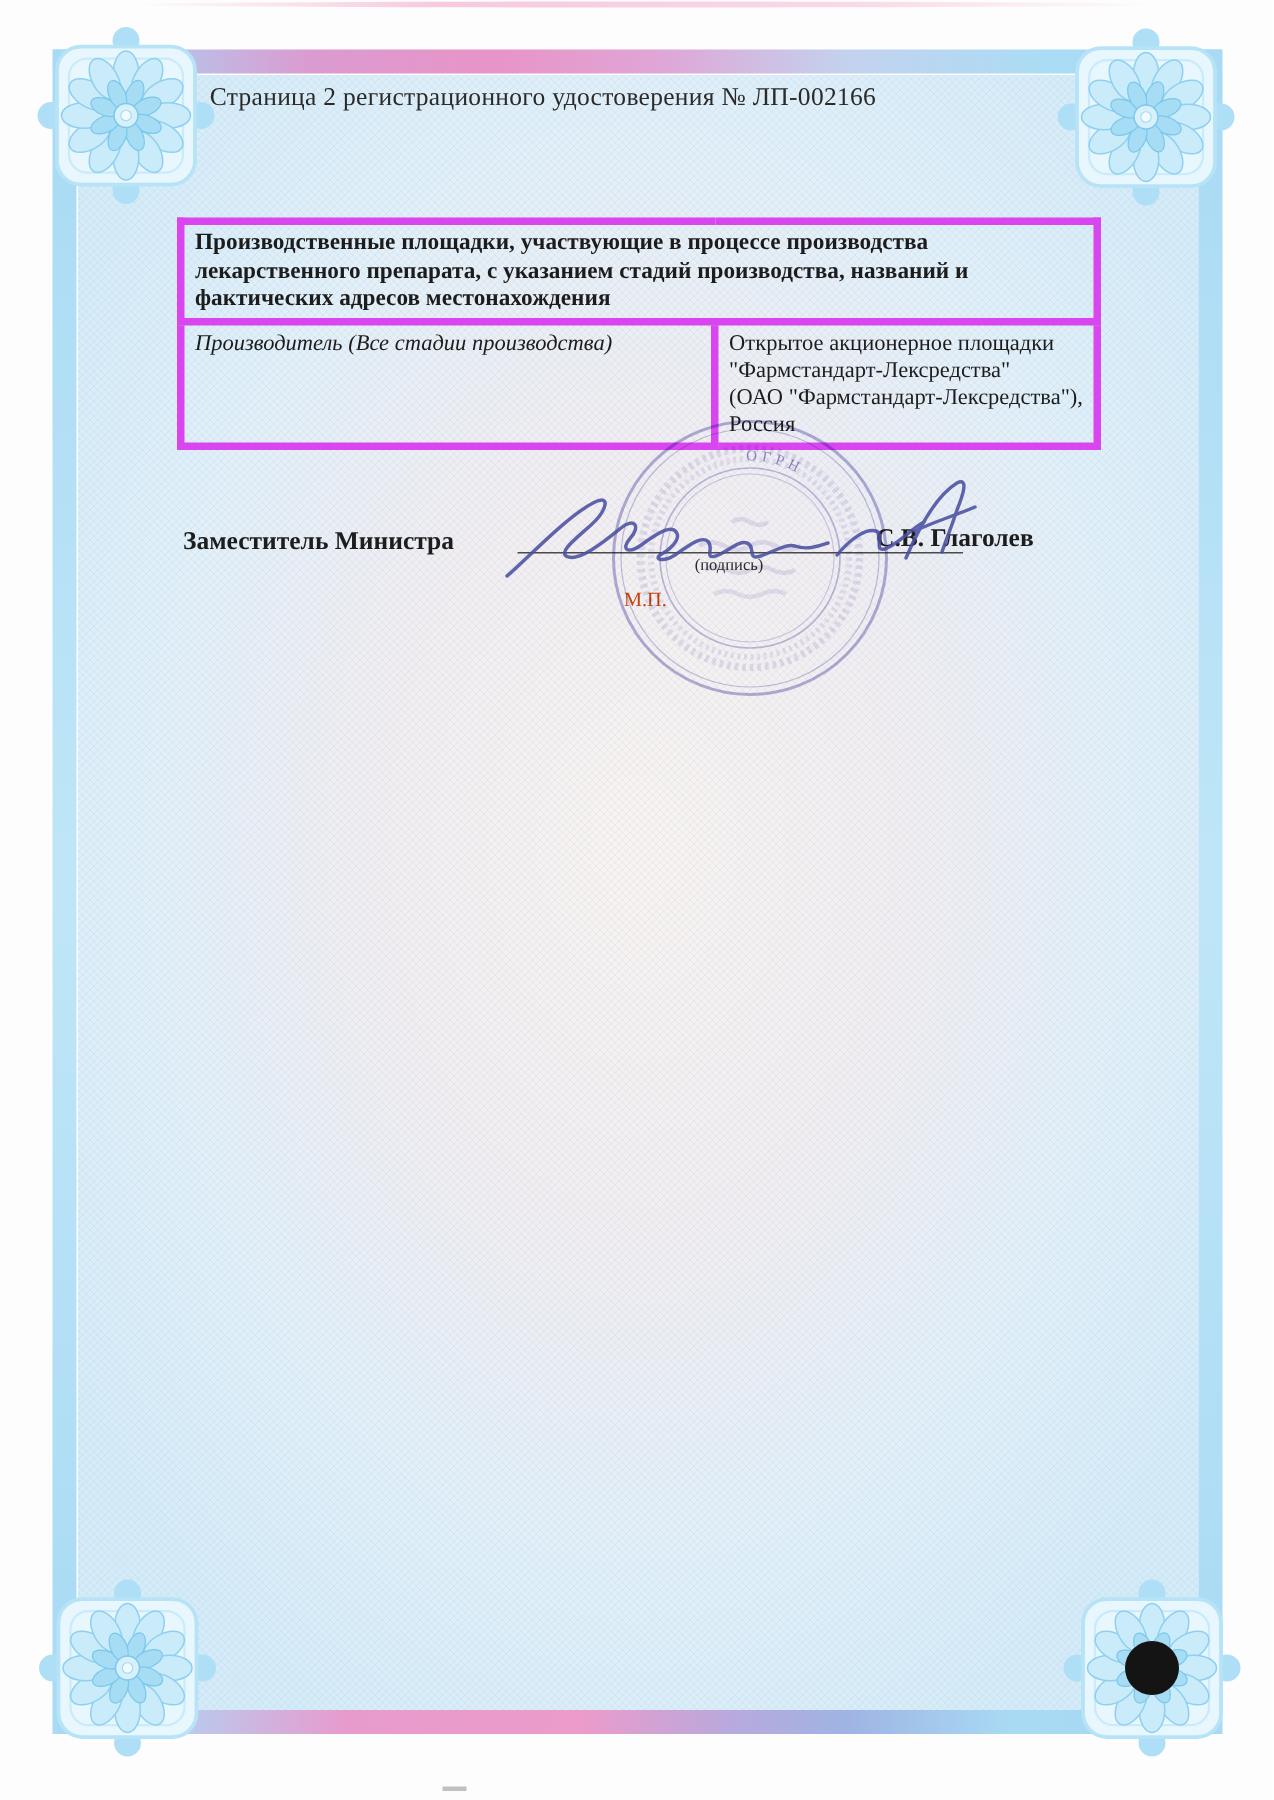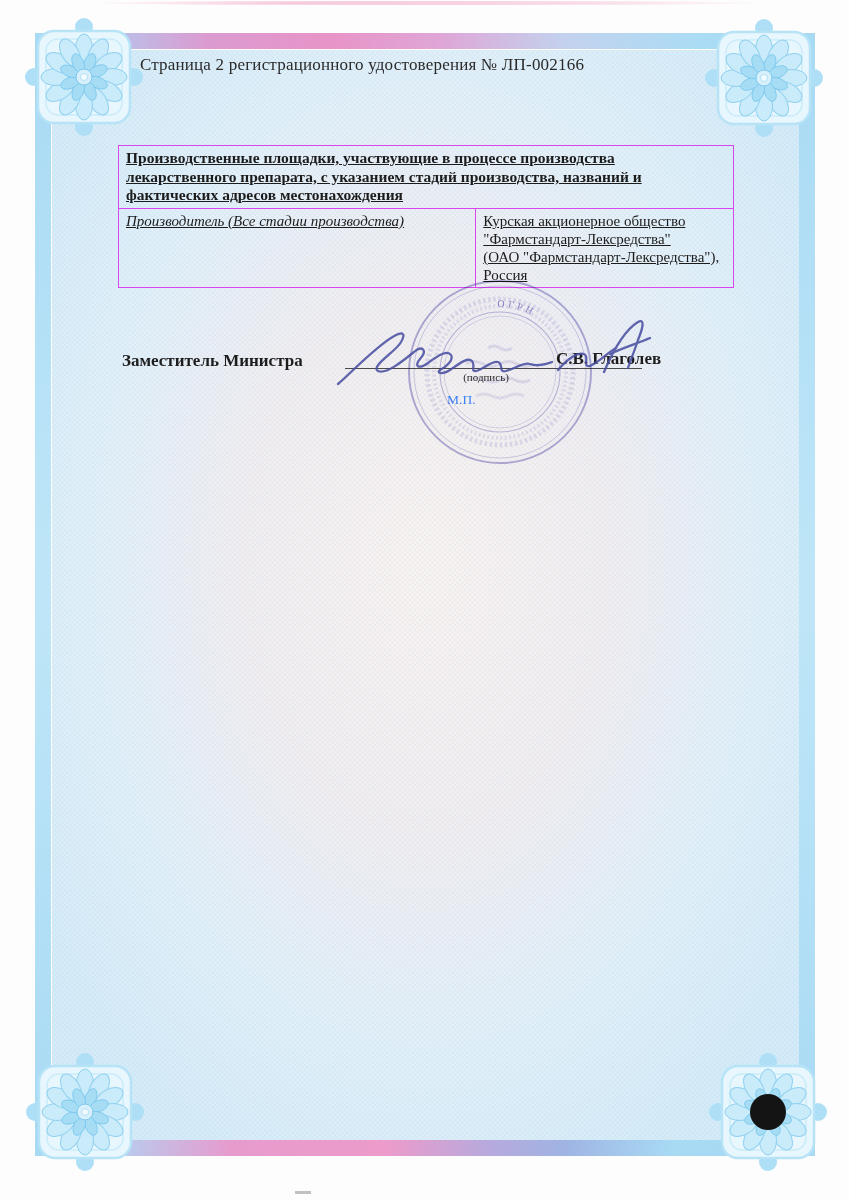--- a/index.html
+++ b/index.html
@@ -39,47 +39,47 @@
     text-align:center; font-size:17px; letter-spacing:.2px;
     color:#2a2a2a; z-index:3;
   }
 
   table.prod-table {
     position:absolute; left:118px; top:145px; width:616px;
     border-collapse:collapse; z-index:3;
     font-size:15px; color:#1c1c1c;
   }
   table.prod-table td {
-    border:1px solid #d946ef; vertical-align:top;
-    padding:3px 7px; line-height:1.2;text-decoration:underline;
+    border:5px solid #d946ef; vertical-align:top;
+    padding:3px 7px; line-height:1.2;
   }
   td.t-head { font-weight:bold; font-size:15.5px; line-height:1.24; padding:4px 7px 6px; }
   td.t-label { font-style:italic; width:348px;margin-left:47px; }
   td.t-value { white-space:pre-line; line-height:1.18; padding-bottom:8px; }
   td.t-addr  { padding:3px 7px 5px; }
 
   .sig-title {
     position:absolute; left:122px; top:351px;
     font-weight:bold; font-size:17px; z-index:3;
   }
   .sig-name {
-    position:absolute; left:556px; top:349px;
+    position:absolute; left:584px; top:349px;
     font-weight:bold; font-size:17px; z-index:3;
   }
   .sig-line {
     position:absolute; left:345px; top:368px; width:297px; height:0;
     border-top:1px solid #4a4a4a; z-index:3;
   }
   .sig-caption {
     position:absolute; left:408px; top:371px; width:100px;
     text-align:center; font-size:11px; color:#2a2a2a; z-index:3;margin-left:28px;
   }
   .seal-mark {
-    position:absolute; left:447px; top:392px;
-    font-size:13.5px; color:#3b82f6; z-index:3;
+    position:absolute; left:416px; top:392px;
+    font-size:13.5px; color:#c2410c; z-index:3;
   }
 
   svg.bg { z-index:2; }
   svg.stamp { position:absolute; left:400px; top:272px; z-index:4; mix-blend-mode:multiply; }
   svg.handwriting { position:absolute; left:320px; top:300px; z-index:5; }
 </style>
 </head>
 <body>
 
 <div>
@@ -182,21 +182,21 @@
     <colgroup>
         <col style="width:355px">
         <col style="width:261px">
       </colgroup>
     <tbody>
         <tr>
       <td colspan="2" class="t-head">Производственные площадки, участвующие в процессе производства лекарственного препарата, с указанием стадий производства, названий и фактических адресов местонахождения</td>
     </tr>
     <tr>
       <td class="t-label">Производитель (Все стадии производства)</td>
-      <td class="t-value">Курская акционерное общество "Фармстандарт-Лексредства"
+      <td class="t-value">Открытое акционерное площадки "Фармстандарт-Лексредства"
 (ОАО "Фармстандарт-Лексредства"),
 Россия</td>
     </tr>
   </tbody>
     </table>
 
   <div class="sig-title">Заместитель Министра</div>
   <div class="sig-line"></div>
   <div class="sig-caption">(подпись)</div>
   <div class="seal-mark">М.П.</div>

